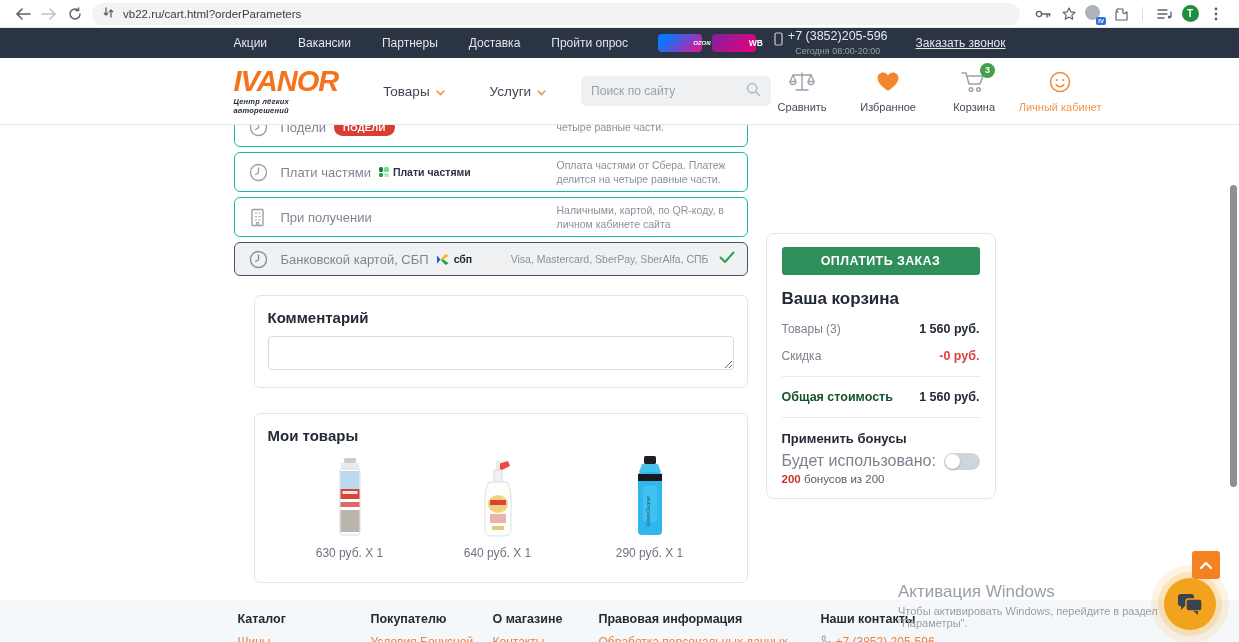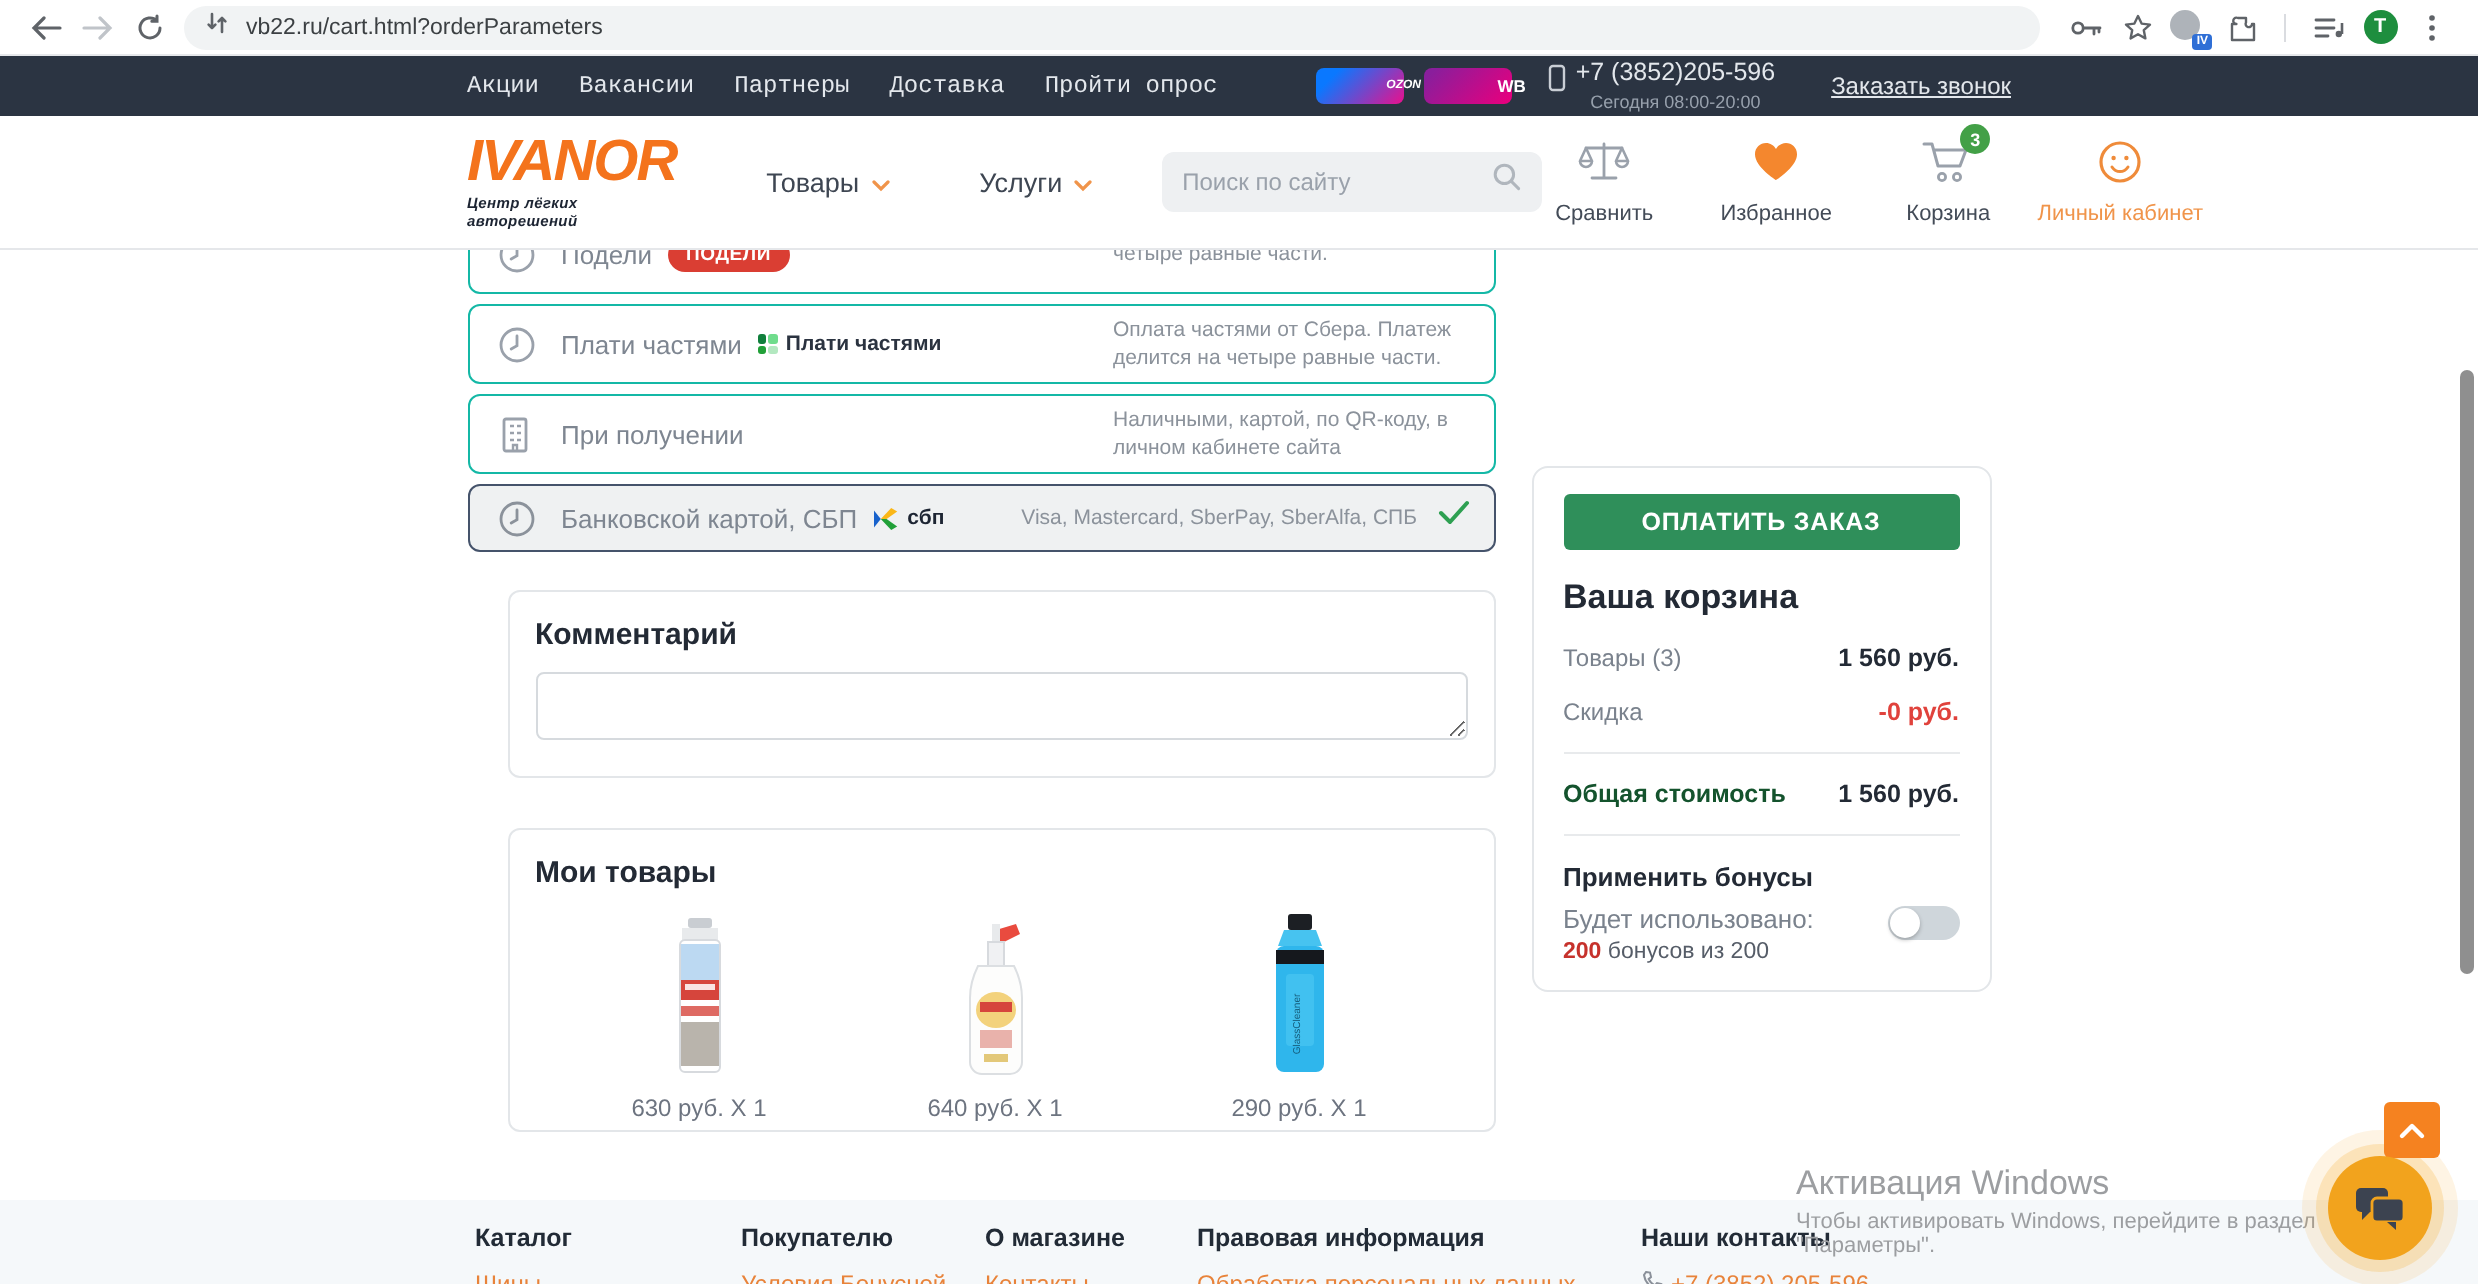--- a/index.html
+++ b/index.html
@@ -15,21 +15,21 @@
   .b-right { display:flex; align-items:center; margin-left:auto; }
   .ext-wrap { position:relative; width:20px; height:18px; }
   .ext-globe { width:15px; height:15px; border-radius:50%; background:#aeb3b9; position:absolute; top:0; left:0; }
   .ext-badge { position:absolute; right:-1px; bottom:-2px; background:#2f6fd6; color:#fff; font-size:6px; font-weight:bold; border-radius:2px; padding:1px 2px; line-height:1; }
   .divider-v { width:1px; height:14px; background:#dadce0; margin:0 8px; }
   .avatar { width:17px; height:17px; border-radius:50%; background:#1e8e3e; color:#fff; font-size:10px; font-weight:bold; display:flex; align-items:center; justify-content:center; }
 
   
   .topbar { height:30px; background:#2b3442; display:flex; align-items:center; }
   .tb-inner { width:772px; margin:0 auto; display:flex; align-items:center; }
-  .tb-links { display:flex; gap:20px;font-family:Liberation Mono, monospace; }
+  .tb-links { display:flex; gap:31px; }
   .tb-link { color:#e3e7ec; font-size:12px; text-decoration:none; cursor:pointer; }
   .tb-right { margin-left:auto; display:flex; align-items:center; gap:10px; }
   .mk-badge { width:24px; height:18px; border-radius:4px; display:flex; align-items:center; justify-content:center; color:#fff; font-weight:bold; cursor:pointer;padding-left:44px; }
   .mk-ozon { background:linear-gradient(135deg,#0a78ff 20%,#eb0f8c 100%); font-size:6px; font-style:italic; transform:none; }
   .mk-wb { background:linear-gradient(135deg,#8a1e9c 10%,#e6007e 95%); font-size:8.5px; }
   .tb-phone-block { display:flex; align-items:flex-start; gap:5px; margin-left:8px; }
   .tb-phone { color:#e3e7ec; font-size:12.5px; line-height:1.1; }
   .tb-hours { color:#97a0ac; font-size:9px; text-align:center; margin-top:2px; }
   .tb-callback { color:#e3e7ec; font-size:12px; text-decoration:underline; margin-left:18px; cursor:pointer; }
 
@@ -69,41 +69,41 @@
   .sbp-logo { display:flex; align-items:center; gap:3px; margin-left:8px; }
   .sbp-text { font-size:10.5px; font-weight:bold; color:#1d2533; }
   .pay-desc { margin-left:auto; width:178px; font-size:10.5px; color:#8b929b; line-height:1.35; }
   .pay-desc.oneline { width:auto; white-space:nowrap; }
   .pay-check { margin-left:10px; flex:0 0 16px; }
 
   .card { border:1px solid #e3e6e9; border-radius:6px; background:#fff; padding:13px;margin-left:20px; }
   .card-title { font-size:15px; font-weight:bold; color:#232a35; }
   .comment-card { margin-top:14px; }
   .comment-area { width:100%; height:34px; margin-top:10px; border:1px solid #d6dade; border-radius:4px; resize:vertical; font-family:"Liberation Sans",sans-serif; font-size:12px; padding:4px 6px; color:#3e4652; outline:none; }
-  .prod-card { margin-top:25px; height:152px; }
+  .prod-card { margin-top:25px; height:170px; }
   .prods { display:flex; padding:12px 18px 0; }
   .prod { width:100px; text-align:center; margin-right:0; }
   .prod + .prod { margin-left:0; }
   .prod-img { height:82px; display:flex; align-items:flex-end; justify-content:center; }
   .prod-price { font-size:12px; color:#6d7480; margin-top:8px; }
 
   
   .rightcol { width:230px; flex:0 0 230px; }
   .summary { margin-top:108px; border:1px solid #e3e6e9; border-radius:8px; background:#fff; padding:13px 15px; }
   .pay-btn { width:100%; height:28px; background:#2f8f5a; border:none; border-radius:3px; color:#fff; font-size:12.5px; font-weight:bold; letter-spacing:.4px; cursor:pointer; font-family:"Liberation Sans",sans-serif; }
   .sum-title { font-size:17px; font-weight:bold; color:#232a35; margin-top:14px; }
   .sum-row { display:flex; justify-content:space-between; align-items:baseline; margin-top:13px; }
   .sum-label { font-size:12px; color:#7a828d; }
   .sum-val { font-size:12.5px; font-weight:bold; color:#232a35; }
   .sum-val.red { color:#e0423c; }
   .sum-div { border-top:1px solid #e8eaec; margin-top:13px; }
   .sum-label.bold { font-weight:bold; color:#14532d; font-size:12.5px; }
   .bonus { margin-top:13px; position:relative; }
   .bonus-title { font-size:13px; font-weight:bold; color:#232a35; }
-  .bonus-line { font-size:13px; color:#7a828d; margin-top:6px; }
+  .bonus-line { font-size:16px; color:#7a828d; margin-top:6px; }
   .bonus-line2 { font-size:11.5px; color:#565d68; margin-top:3px; }
   .bonus-amount { color:#c6322c; font-weight:bold; }
   .toggle { position:absolute; right:0; top:22px; width:36px; height:17px; background:#cfd6db; border-radius:10px; cursor:pointer; }
   .toggle .knob { position:absolute; left:1px; top:1px; width:15px; height:15px; background:#fff; border-radius:50%; box-shadow:0 1px 2px rgba(0,0,0,.25); }
 
   
   .footer { position:absolute; left:0; right:0; bottom:0; height:42px; background:#f5f8fa; z-index:1; }
   .ft-inner { width:772px; margin:0 auto; padding:12px 0 0 4px; display:flex; }
   .ft-col { flex:0 0 auto; }
   .ft-col:nth-child(1){ width:133px; } .ft-col:nth-child(2){ width:122px; }

